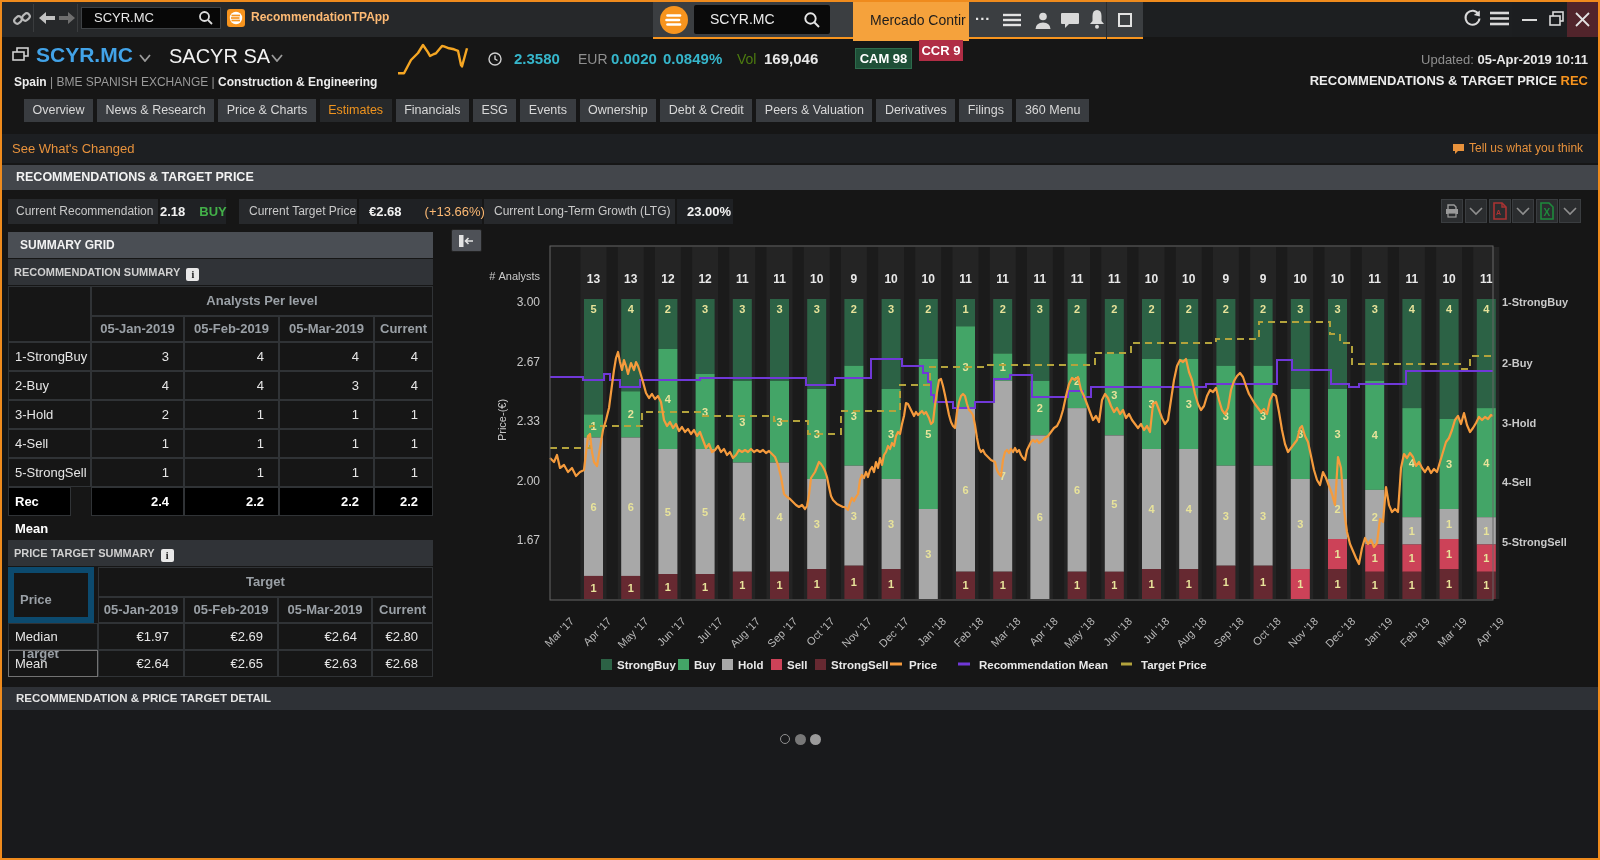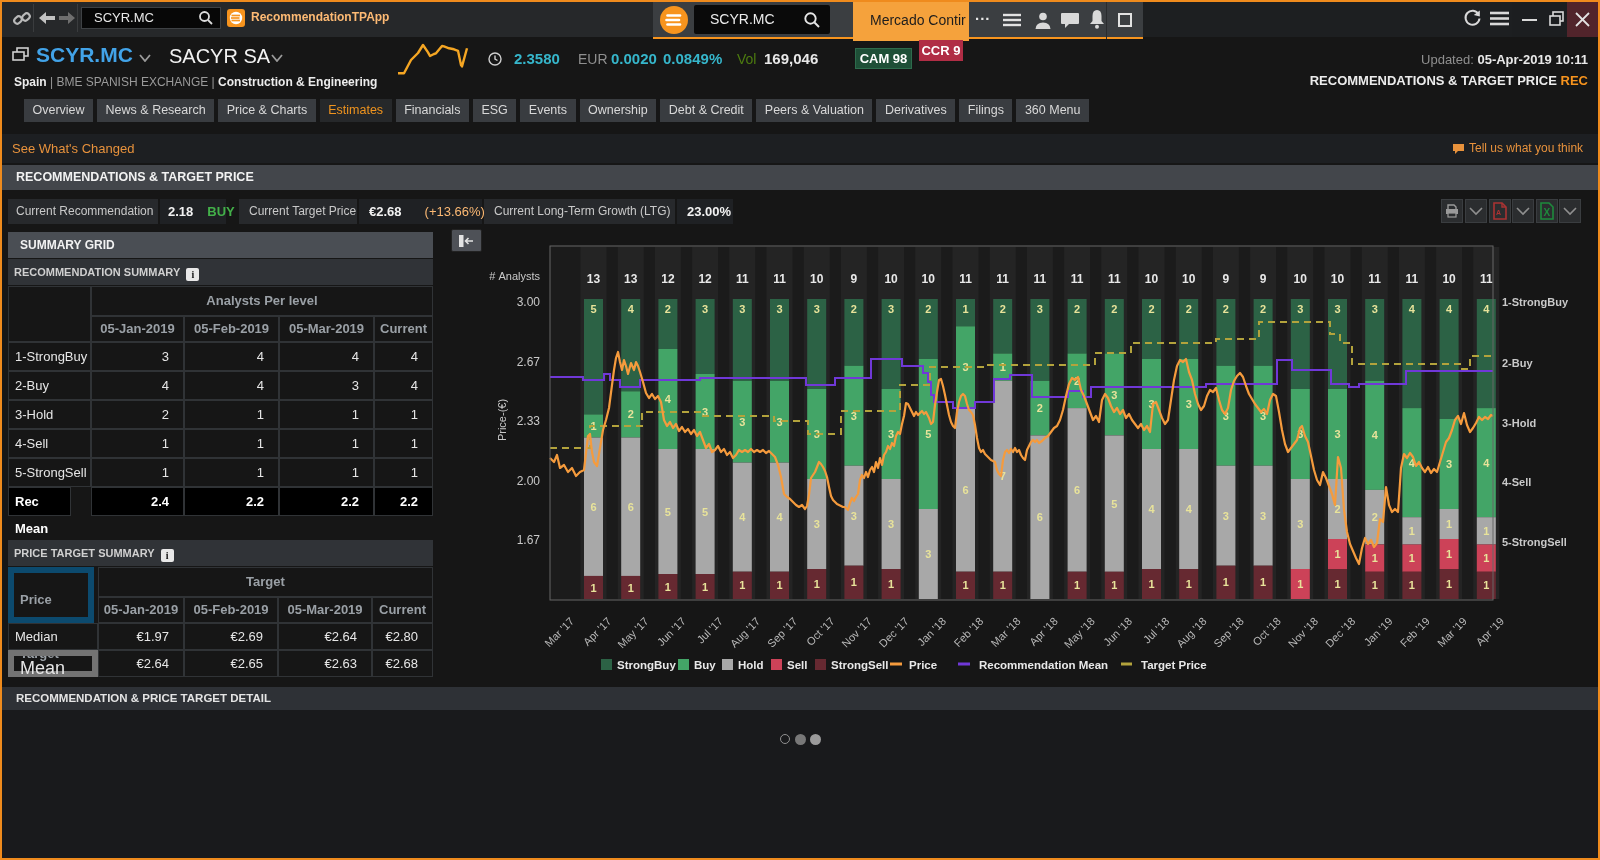--- a/index.html
+++ b/index.html
@@ -149,21 +149,21 @@
 <div class="abs" style="left:2px;top:134px;width:1596px;height:29px;background:#1d1f22"></div>
 <div class="abs" style="left:12px;top:141px;font-size:13px;color:#e8923c">See What's Changed</div>
 <svg class="abs" style="left:1452px;top:143px" width="13" height="11">
     <path d="M1,1 h11 v7 h-6 l-3,3 v-3 h-2 Z" fill="#e8923c"></path>
   </svg>
 <div class="abs" style="left:1469px;top:141px;font-size:12px;color:#e8923c">Tell us what you think</div>
 
 <div class="abs" style="left:2px;top:165px;width:1596px;height:25px;background:#43464b;color:#f2f2f2;font-size:12.5px;font-weight:bold;line-height:25px;padding-left:14px">RECOMMENDATIONS &amp; TARGET PRICE</div>
 
 <div class="abs" style="left:8px;top:199px;width:150px;height:25px;background:#27292c;color:#c9c9c9;font-size:12px;line-height:25px;padding-left:8px;white-space:nowrap">Current Recommendation</div>
-<div class="abs" style="left:160px;top:199px;width:66px;height:25px;background:#1f2124;font-size:13px;line-height:25px;padding-left:8px"><b style="color:#f2f2f2">2.18</b><b style="color:#43b049;margin-left:14px">BUY</b></div>
+<div class="abs" style="left:160px;top:199px;width:66px;height:25px;background:#1f2124;font-size:13px;line-height:25px;padding-left:0"><b style="color:#f2f2f2">2.18</b><b style="color:#43b049;margin-left:14px">BUY</b></div>
 <div class="abs" style="left:239px;top:199px;width:118px;height:25px;background:#27292c;color:#c9c9c9;font-size:12px;line-height:25px;padding-left:10px;white-space:nowrap">Current Target Price</div>
 <div class="abs" style="left:359px;top:199px;width:123px;height:25px;background:#1f2124;font-size:13px;line-height:25px;padding-left:10px"><b style="color:#f2f2f2">€2.68</b><span style="color:#fdba74;margin-left:23px">(+13.66%)</span></div>
 <div class="abs" style="left:484px;top:199px;width:191px;height:25px;background:#27292c;color:#c9c9c9;font-size:12px;line-height:25px;padding-left:10px;white-space:nowrap">Current Long-Term Growth (LTG)</div>
 <div class="abs" style="left:677px;top:199px;width:56px;height:25px;background:#1f2124;color:#f2f2f2;font-size:13px;font-weight:bold;line-height:25px;padding-left:10px">23.00%</div>
 
 <div class="abs" style="left:1441px;top:199px;width:22px;height:24px;background:#2b2d2f;border:1px solid #3a3d40"></div>
 <svg class="abs" style="left:1444px;top:203px" width="16" height="16">
     <path d="M4,6 L4,2 L10,2 L12,4 L12,6" fill="none" stroke="#9a9a9a" stroke-width="1.4"></path>
     <rect x="2" y="6" width="12" height="5" fill="#9a9a9a"></rect>
     <rect x="4" y="10" width="8" height="4" fill="#2b2d2f" stroke="#9a9a9a" stroke-width="1.2"></rect>
@@ -236,21 +236,21 @@
 <div style="position:absolute;left:98px;top:567px;width:335px;height:30px;box-sizing:border-box;border:1px solid #303336;line-height:28px;font-size:13px;color:#9aa0a6;font-weight:bold;text-align:center;">Target</div>
 <div style="position:absolute;left:98px;top:597px;width:86px;height:26px;box-sizing:border-box;border:1px solid #303336;line-height:24px;font-size:13px;color:#9aa0a6;font-weight:bold;text-align:center;">05-Jan-2019</div>
 <div style="position:absolute;left:184px;top:597px;width:94px;height:26px;box-sizing:border-box;border:1px solid #303336;line-height:24px;font-size:13px;color:#9aa0a6;font-weight:bold;text-align:center;">05-Feb-2019</div>
 <div style="position:absolute;left:278px;top:597px;width:94px;height:26px;box-sizing:border-box;border:1px solid #303336;line-height:24px;font-size:13px;color:#9aa0a6;font-weight:bold;text-align:center;">05-Mar-2019</div>
 <div style="position:absolute;left:372px;top:597px;width:61px;height:26px;box-sizing:border-box;border:1px solid #303336;line-height:24px;font-size:13px;color:#9aa0a6;font-weight:bold;text-align:center;">Current</div>
 <div style="position:absolute;left:8px;top:623px;width:90px;height:27px;box-sizing:border-box;border:1px solid #303336;line-height:25px;font-size:13px;color:#e6e6e6;text-align:left;padding-left:6px;">Median</div>
 <div style="position:absolute;left:98px;top:623px;width:86px;height:27px;box-sizing:border-box;border:1px solid #303336;line-height:25px;font-size:13px;color:#e6e6e6;text-align:right;padding-right:14px;">€1.97</div>
 <div style="position:absolute;left:184px;top:623px;width:94px;height:27px;box-sizing:border-box;border:1px solid #303336;line-height:25px;font-size:13px;color:#e6e6e6;text-align:right;padding-right:14px;">€2.69</div>
 <div style="position:absolute;left:278px;top:623px;width:94px;height:27px;box-sizing:border-box;border:1px solid #303336;line-height:25px;font-size:13px;color:#e6e6e6;text-align:right;padding-right:14px;">€2.64</div>
 <div style="position:absolute;left:372px;top:623px;width:61px;height:27px;box-sizing:border-box;border:1px solid #303336;line-height:25px;font-size:13px;color:#e6e6e6;text-align:right;padding-right:14px;">€2.80</div>
-<div style="position:absolute;left:8px;top:650px;width:90px;height:27px;box-sizing:border-box;border:6px solid #737373;line-height:25px;font-size:18px;color:#e6e6e6;text-align:left;padding-left:6px;">Mean</div>
+<div style="position:absolute;left:8px;top:650px;width:90px;height:27px;box-sizing:border-box;border:1px solid #737373;line-height:25px;font-size:13px;color:#e6e6e6;text-align:left;padding-left:6px;">Mean</div>
 <div style="position:absolute;left:98px;top:650px;width:86px;height:27px;box-sizing:border-box;border:1px solid #303336;line-height:25px;font-size:13px;color:#e6e6e6;text-align:right;padding-right:14px;">€2.64</div>
 <div style="position:absolute;left:184px;top:650px;width:94px;height:27px;box-sizing:border-box;border:1px solid #303336;line-height:25px;font-size:13px;color:#e6e6e6;text-align:right;padding-right:14px;">€2.65</div>
 <div style="position:absolute;left:278px;top:650px;width:94px;height:27px;box-sizing:border-box;border:1px solid #303336;line-height:25px;font-size:13px;color:#e6e6e6;text-align:right;padding-right:14px;">€2.63</div>
 <div style="position:absolute;left:372px;top:650px;width:61px;height:27px;box-sizing:border-box;border:1px solid #303336;line-height:25px;font-size:13px;color:#e6e6e6;text-align:right;padding-right:14px;">€2.68</div>
 
 <div class="abs" style="left:451px;top:229px;width:31px;height:23px;background:#4e5157;border-radius:2px;border:1px solid #222"></div>
 <svg class="abs" style="left:457px;top:234px" width="18" height="14">
     <rect x="2" y="1" width="4.5" height="12" fill="#e3e3e3"></rect>
     <path d="M16,7 L9,7 M11.5,4 L8.5,7 L11.5,10" stroke="#e3e3e3" stroke-width="1.6" fill="none"></path>
   </svg>

